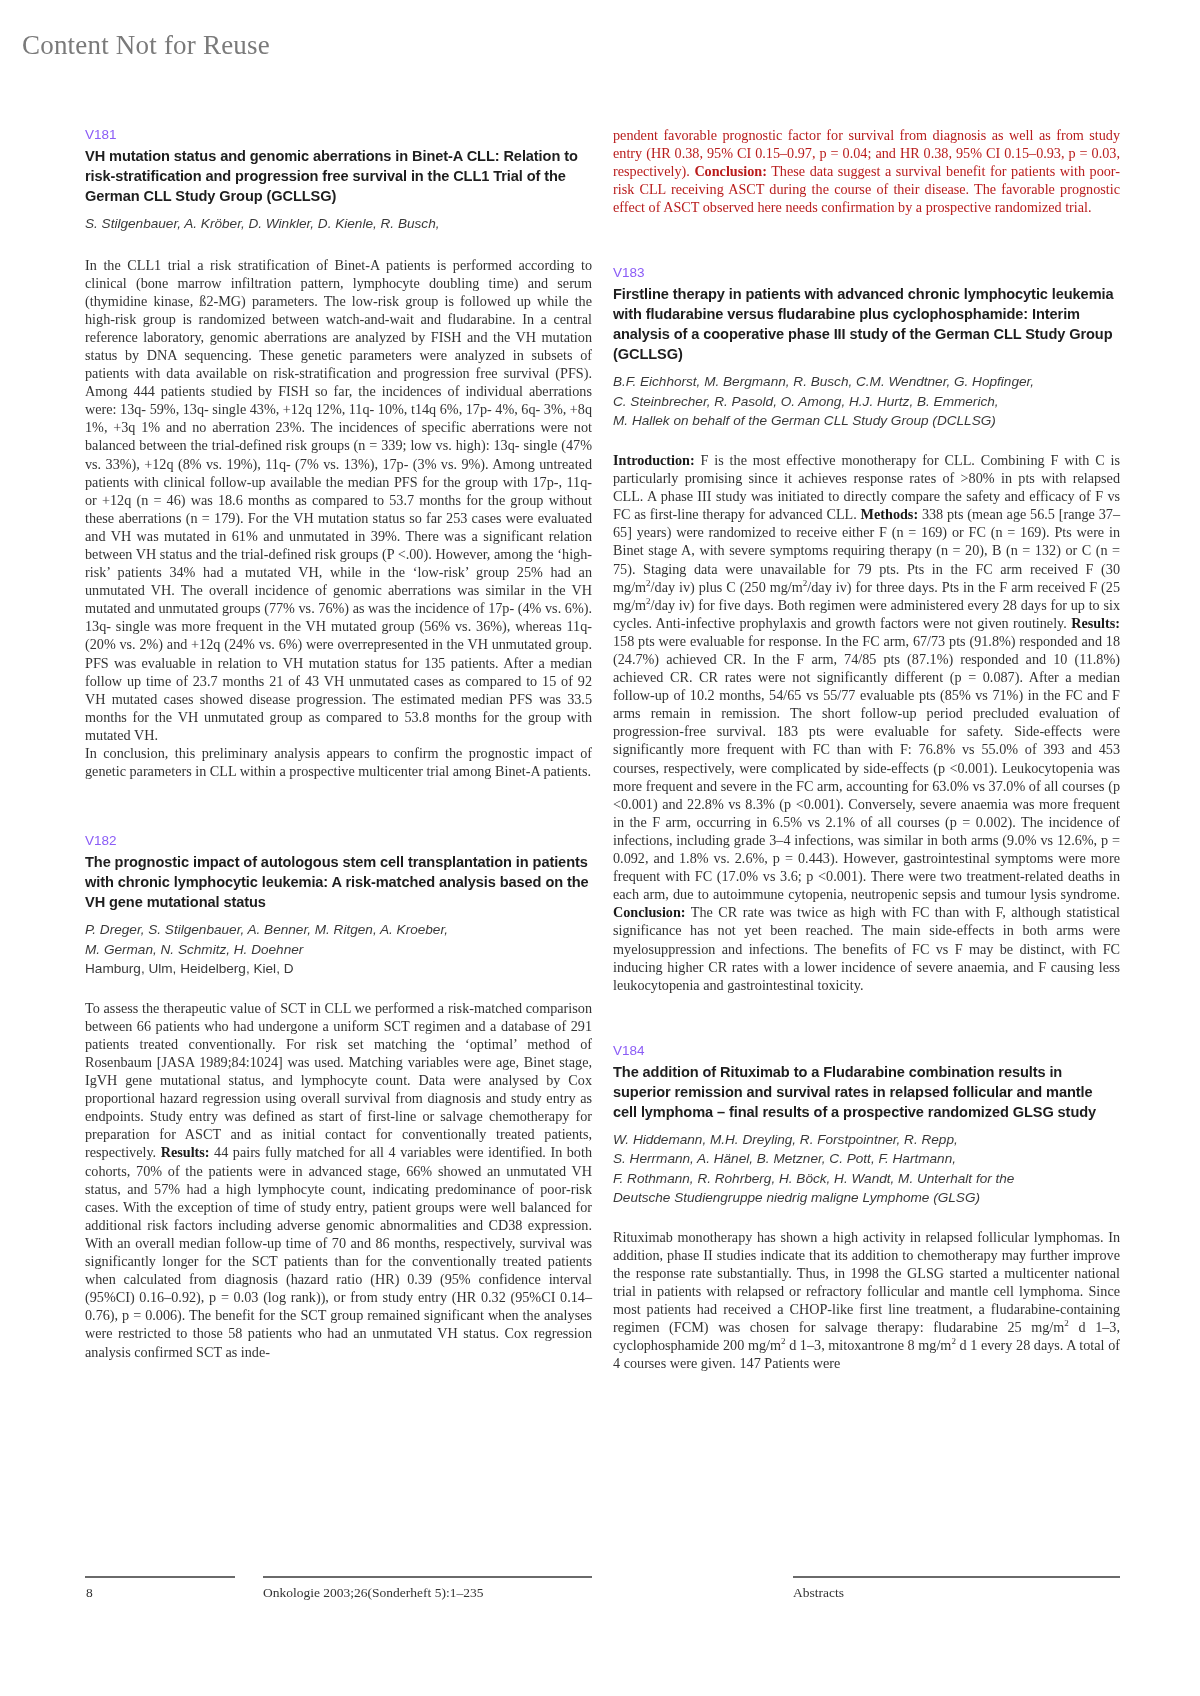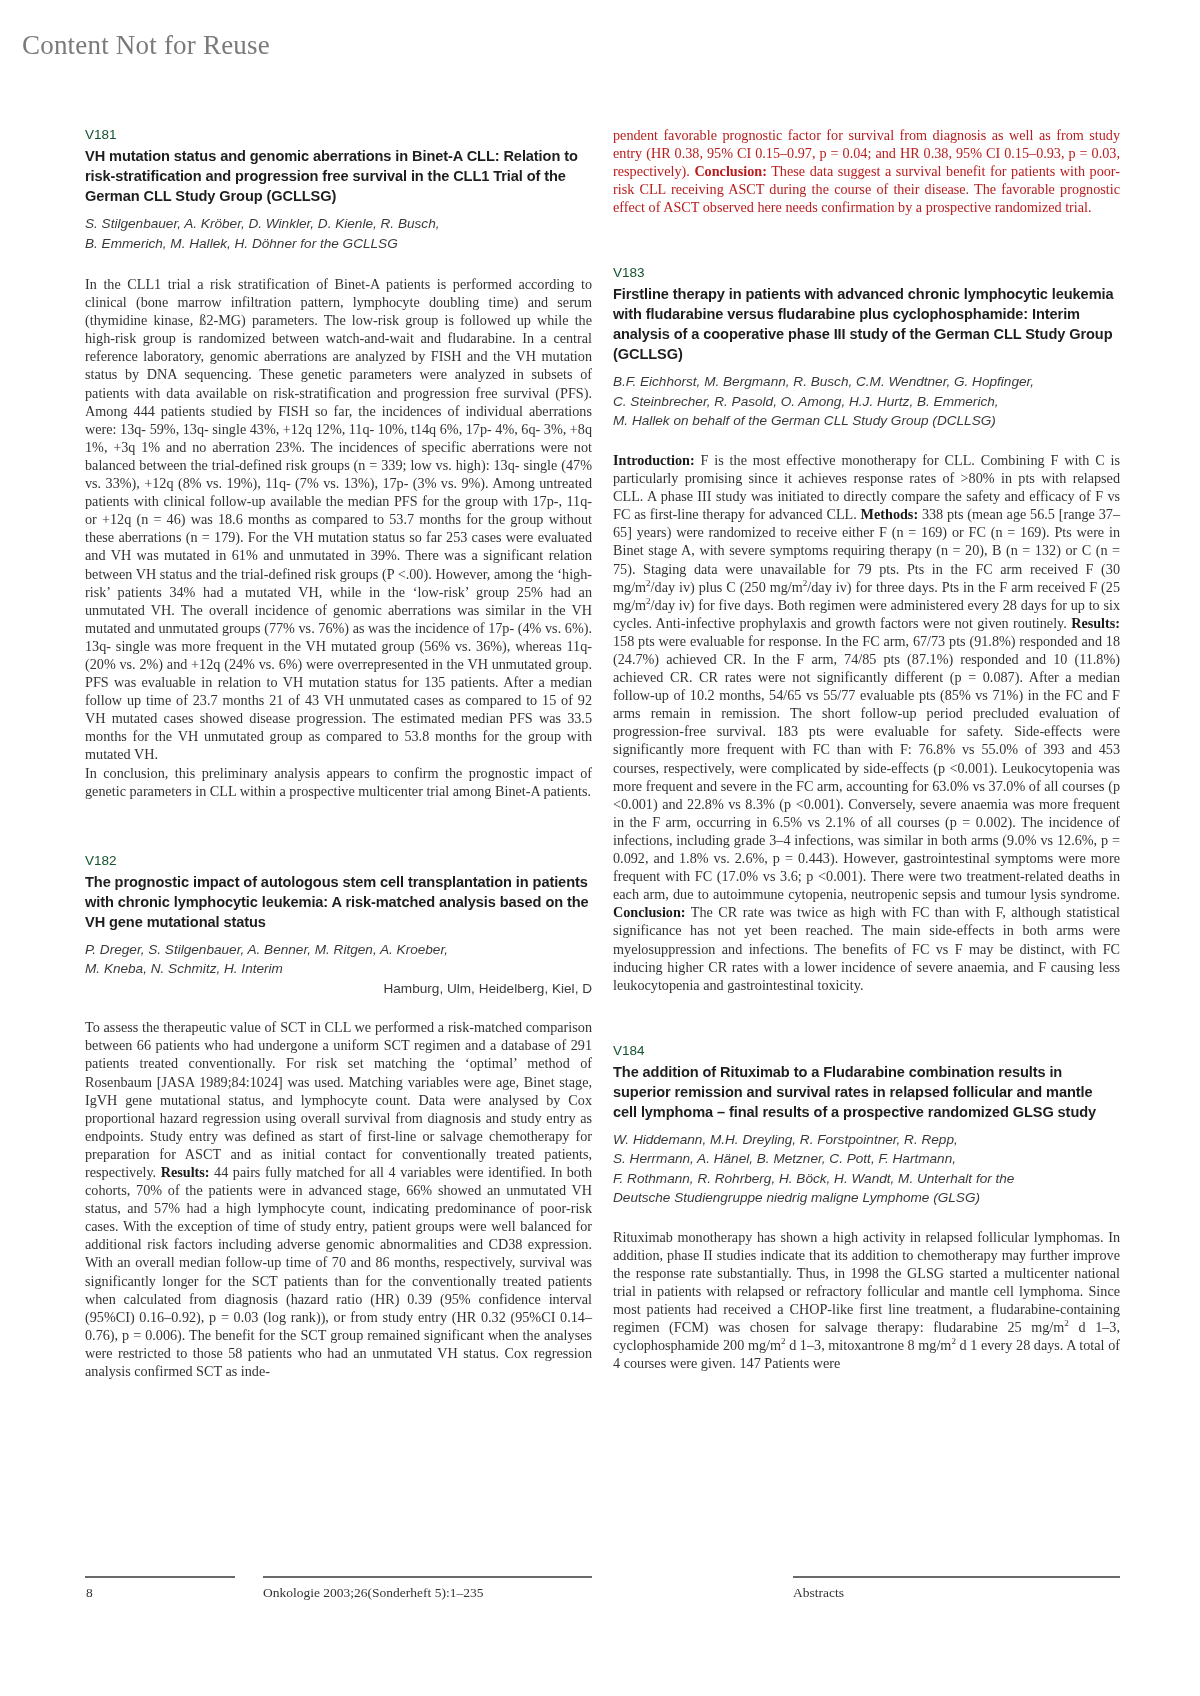--- a/index.html
+++ b/index.html
@@ -22,21 +22,21 @@
     .col {
       position: absolute;
       width: 507px;
     }
     .col-left { left: 85px; top: 126px; }
     .col-right { left: 613px; top: 126px; }
 
     .abs-id {
       font-family: "Liberation Sans", sans-serif;
       font-size: 13.5px;
-      color: #14532d;
+      color: #8b5cf6;
       margin: 0 0 2px 0;
       line-height: 18px;
     }
     .abs-title {
       font-family: "Liberation Sans", sans-serif;
       font-weight: bold;
       font-size: 14.6px;
       line-height: 20px;
       color: #1e1e1e;
       margin: 0 0 8px 0;
@@ -49,21 +49,20 @@
       line-height: 19.5px;
       color: #3a3a3a;
       margin: 0;
     }
     .abs-affil {
       font-family: "Liberation Sans", sans-serif;
       font-size: 13.6px;
       line-height: 19.5px;
       color: #3a3a3a;
       margin: 0;
-      text-align: right;
     }
     .abs-body {
       font-family: "Liberation Serif", serif;
       font-size: 14.2px;
       line-height: 18.1px;
       text-align: justify;
       color: #333;
       margin: 20px 0 0 0;
       hyphens: manual;
     }
@@ -99,36 +98,35 @@
 
 <div class="watermark">Content Not for Reuse</div>
 
 <div class="col col-left">
 
   <section>
     <div class="abs-id">V181</div>
     <div class="abs-title">VH mutation status and genomic aberrations in Binet-A CLL: Relation to risk-stratification and progression free survival in the CLL1 Trial of the German CLL Study Group (GCLLSG)</div>
     <div class="abs-authors">
       <div>S. Stilgenbauer, A. Kröber, D. Winkler, D. Kienle, R. Busch,</div>
-      <div>B. Emmerich, M. Hallek, H. Döhner for the GCLLSG</div>
     </div>
     <p class="abs-body" style="margin-top:22px;">
       <span>In the CLL1 trial a risk stratification of Binet-A patients is performed according to clinical (bone marrow infiltration pattern, lymphocyte doubling time) and serum (thymidine kinase, ß2-MG) parameters. The low-risk group is followed up while the high-risk group is randomized between watch-and-wait and fludarabine. In a central reference laboratory, genomic aberrations are analyzed by FISH and the VH mutation status by DNA sequencing. These genetic parameters were analyzed in subsets of patients with data available on risk-stratification and progression free survival (PFS). Among 444 patients studied by FISH so far, the incidences of individual aberrations were: 13q- 59%, 13q- single 43%, +12q 12%, 11q- 10%, t14q 6%, 17p- 4%, 6q- 3%, +8q 1%, +3q 1% and no aberration 23%. The incidences of specific aberrations were not balanced between the trial-defined risk groups (n = 339; low vs. high): 13q- single (47% vs. 33%), +12q (8% vs. 19%), 11q- (7% vs. 13%), 17p- (3% vs. 9%). Among untreated patients with clinical follow-up available the median PFS for the group with 17p-, 11q- or +12q (n = 46) was 18.6 months as compared to 53.7 months for the group without these aberrations (n = 179). For the VH mutation status so far 253 cases were evaluated and VH was mutated in 61% and unmutated in 39%. There was a significant relation between VH status and the trial-defined risk groups (P &lt;.00). However, among the ‘high-risk’ patients 34% had a mutated VH, while in the ‘low-risk’ group 25% had an unmutated VH. The overall incidence of genomic aberrations was similar in the VH mutated and unmutated groups (77% vs. 76%) as was the incidence of 17p- (4% vs. 6%). 13q- single was more frequent in the VH mutated group (56% vs. 36%), whereas 11q- (20% vs. 2%) and +12q (24% vs. 6%) were overrepresented in the VH unmutated group. PFS was evaluable in relation to VH mutation status for 135 patients. After a median follow up time of 23.7 months 21 of 43 VH unmutated cases as compared to 15 of 92 VH mutated cases showed disease progression. The estimated median PFS was 33.5 months for the VH unmutated group as compared to 53.8 months for the group with mutated VH.</span><br>
       <span>In conclusion, this preliminary analysis appears to confirm the prognostic impact of genetic parameters in CLL within a prospective multicenter trial among Binet-A patients.</span>
     </p>
   </section>
 
   <div class="gap-large"></div>
 
   <section>
     <div class="abs-id">V182</div>
     <div class="abs-title">The prognostic impact of autologous stem cell transplantation in patients with chronic lymphocytic leukemia: A risk-matched analysis based on the VH gene mutational status</div>
     <div class="abs-authors">
       <div>P. Dreger, S. Stilgenbauer, A. Benner, M. Ritgen, A. Kroeber,</div>
-      <div>M. Kneba, N. Schmitz, H. Interim</div>
+      <div>M. German, N. Schmitz, H. Doehner</div>
     </div>
     <div class="abs-affil">Hamburg, Ulm, Heidelberg, Kiel, D</div>
     <p class="abs-body">
       <span>To assess the therapeutic value of SCT in CLL we performed a risk-matched comparison between 66 patients who had undergone a uniform SCT regimen and a database of 291 patients treated conventionally. For risk set matching the ‘optimal’ method of Rosenbaum [JASA 1989;84:1024] was used. Matching variables were age, Binet stage, IgVH gene mutational status, and lymphocyte count. Data were analysed by Cox proportional hazard regression using overall survival from diagnosis and study entry as endpoints. Study entry was defined as start of first-line or salvage chemotherapy for preparation for ASCT and as initial contact for conventionally treated patients, respectively.</span>
       <b>Results:</b><span> 44 pairs fully matched for all 4 variables were identified. In both cohorts, 70% of the patients were in advanced stage, 66% showed an unmutated VH status, and 57% had a high lymphocyte count, indicating predominance of poor-risk cases. With the exception of time of study entry, patient groups were well balanced for additional risk factors including adverse genomic abnormalities and CD38 expression. With an overall median follow-up time of 70 and 86 months, respectively, survival was significantly longer for the SCT patients than for the conventionally treated patients when calculated from diagnosis (hazard ratio (HR) 0.39 (95% confidence interval (95%CI) 0.16–0.92), p = 0.03 (log rank)), or from study entry (HR 0.32 (95%CI 0.14–0.76), p = 0.006). The benefit for the SCT group remained significant when the analyses were restricted to those 58 patients who had an unmutated VH status. Cox regression analysis confirmed SCT as inde-</span>
     </p>
   </section>
 </div>
 
 <div class="col col-right">

